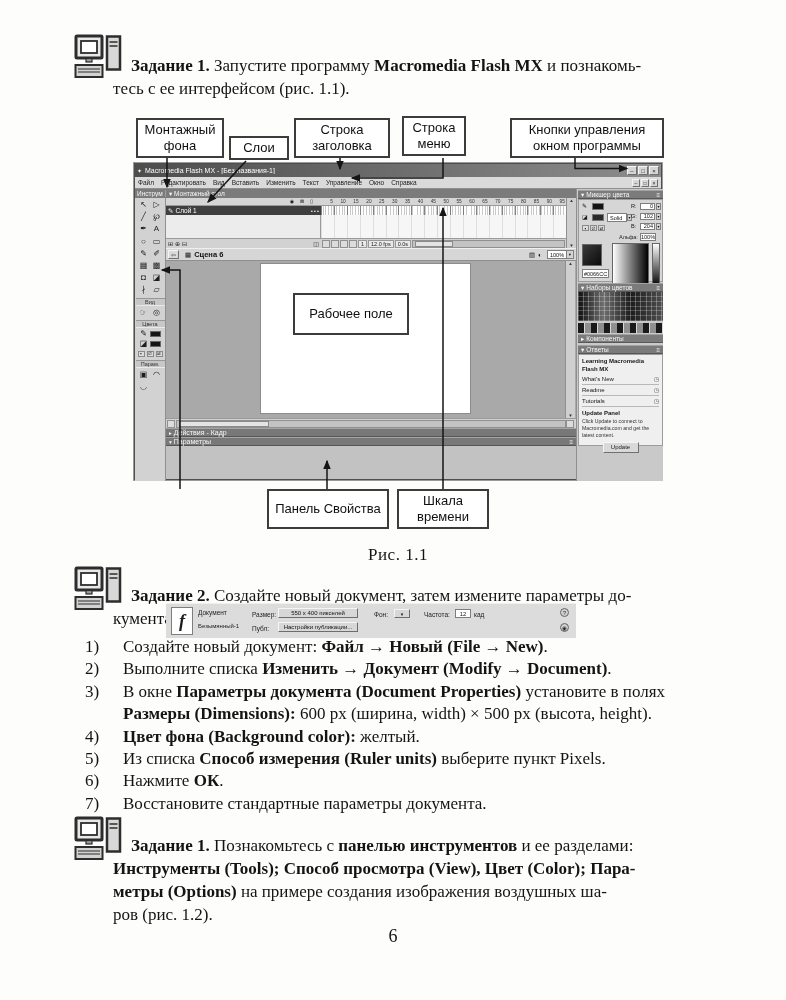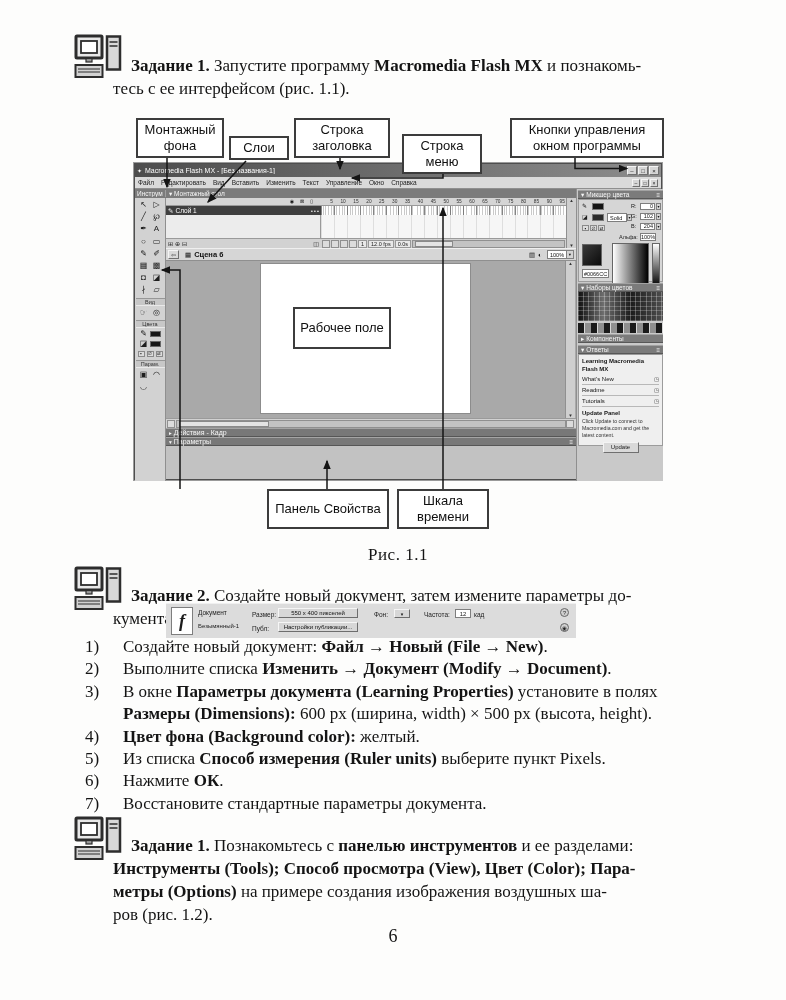--- a/index.html
+++ b/index.html
@@ -166,21 +166,21 @@
     <div class="list-row">
         <span class="num">1)</span>
         <span class="rich li-rich"><span>Создайте новый документ: </span><span class="b">Файл → Новый (File → New)</span><span>.</span></span>
       </div>
     <div class="list-row">
         <span class="num">2)</span>
         <span class="rich li-rich"><span>Выполните списка </span><span class="b">Изменить → Документ (Modify → Document)</span><span>.</span></span>
       </div>
     <div class="list-row">
         <span class="num">3)</span>
-        <span class="rich li-rich"><span>В окне </span><span class="b">Параметры документа (Learning Properties)</span><span> установите в полях
+        <span class="rich li-rich"><span>В окне </span><span class="b">Параметры документа (Document Properties)</span><span> установите в полях
 </span><span class="b">Размеры (Dimensions):</span><span> 600 px (ширина, width) × 500 px (высота, height).</span></span>
       </div>
     <div class="list-row">
         <span class="num">4)</span>
         <span class="rich li-rich"><span class="b">Цвет фона (Background color):</span><span> желтый.</span></span>
       </div>
     <div class="list-row">
         <span class="num">5)</span>
         <span class="rich li-rich"><span>Из списка </span><span class="b">Способ измерения (Ruler units)</span><span> выберите пункт Pixels.</span></span>
       </div>
@@ -482,23 +482,23 @@
         <div class="anshead" style="margin-top:3px">Update Panel</div>
         <div class="anstext">Click Update to connect to Macromedia.com and get the latest content.</div>
         <div class="bt ansbtn">Update</div>
       </div>
     </div>
   </div>
 
   <div class="co" style="left:136px;top:118px;width:88px;height:40px">Монтажный фона</div>
   <div class="co" style="left:229px;top:136px;width:60px;height:24px">Слои</div>
   <div class="co" style="left:294px;top:118px;width:96px;height:40px">Строка заголовка</div>
-  <div class="co" style="left:402px;top:134px;width:80px;height:40px">Строка меню</div>
+  <div class="co" style="left:402px;top:116px;width:64px;height:40px">Строка меню</div>
   <div class="co" style="left:510px;top:118px;width:154px;height:40px">Кнопки управления окном программы</div>
-  <div class="co" style="left:293px;top:307px;width:98px;height:42px">Рабочее поле</div>
+  <div class="co" style="left:293px;top:293px;width:116px;height:42px">Рабочее поле</div>
   <div class="co" style="left:267px;top:489px;width:122px;height:40px">Панель Свойства</div>
   <div class="co" style="left:397px;top:489px;width:92px;height:40px">Шкала времени</div>
 
   <svg class="arrows" width="786" height="1000" viewBox="0 0 786 1000">
     <defs>
       <marker id="ah" markerWidth="8" markerHeight="7" refX="5.6" refY="2.6" orient="auto">
         <path d="M0,0 L6.5,2.6 L0,5.2 z" fill="#151515"></path>
       </marker>
     </defs>
     <g stroke="#151515" stroke-width="1.5" fill="none">

